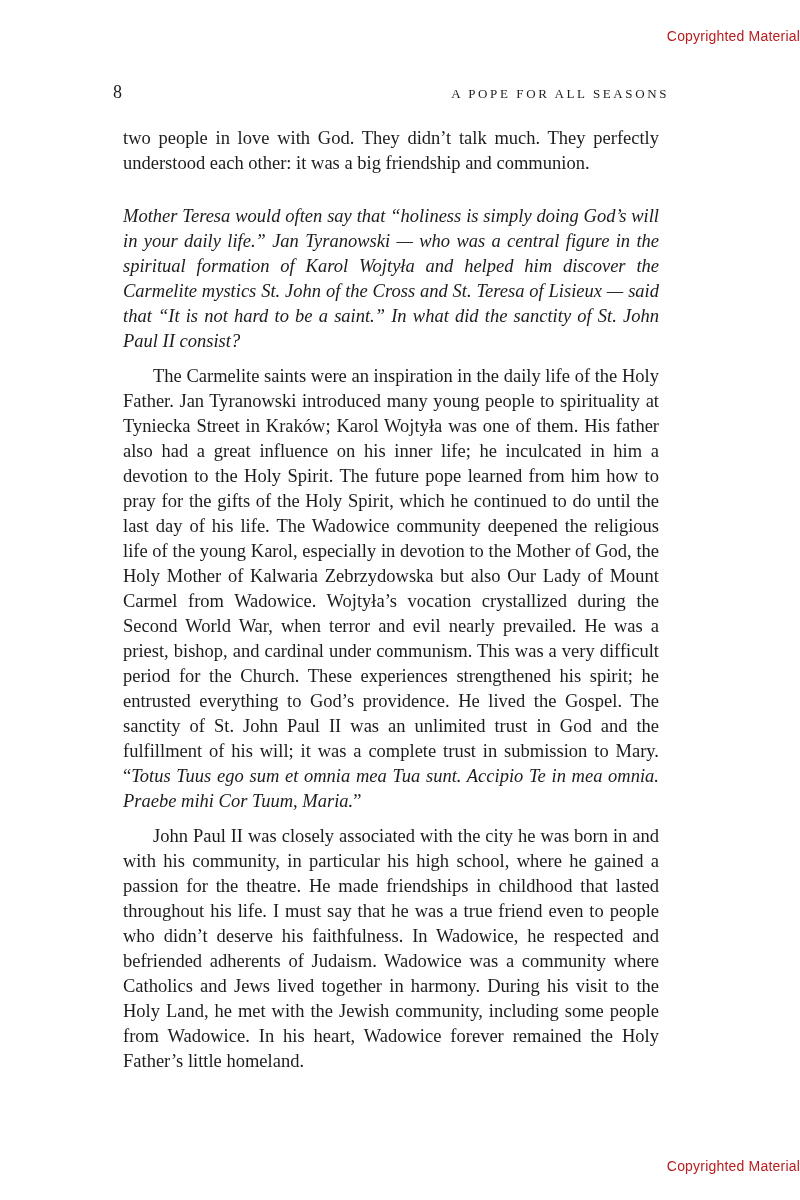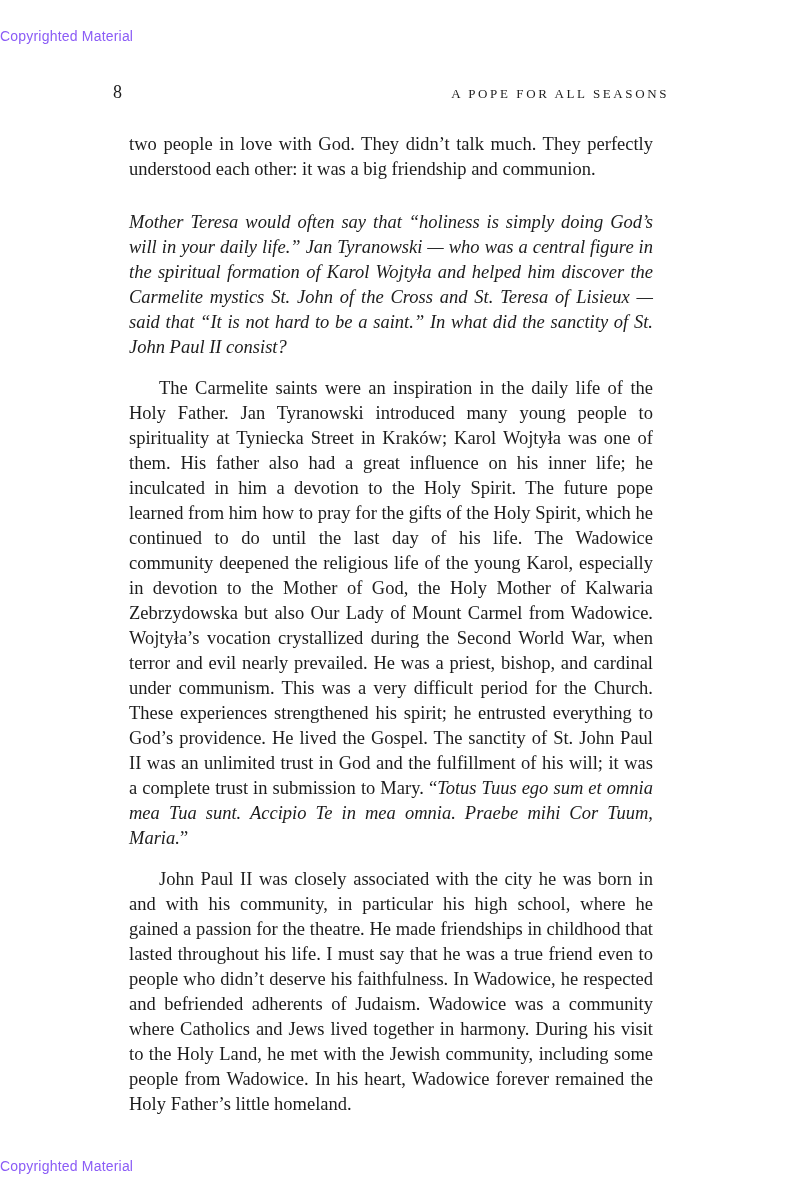--- a/index.html
+++ b/index.html
@@ -13,24 +13,24 @@
     height: 1200px;
     background: #ffffff;
     font-family: "Liberation Serif", "DejaVu Serif", serif;
     color: #1c1c1c;
     overflow: hidden;
   }
   .copyright-notice {
     position: absolute;
     left: 0;
     width: 100%;
-    text-align: left;
+    text-align: right;
     font-family: "Liberation Sans", "DejaVu Sans", sans-serif;
     font-size: 14px;
-    color: #8b5cf6;
+    color: #b91c1c;
     letter-spacing: 0.2px;
   }
   .copyright-top { top: 28px; }
   .copyright-bottom { top: 1158px; }
   .page-header {
     position: absolute;
     top: 82px;
     left: 113px;
     width: 556px;
     display: flex;
@@ -50,21 +50,21 @@
   .text-block {
     position: absolute;
     top: 116px;
     left: 113px;
     width: 556px;
     font-size: 18.5px;
     line-height: 25px;
     text-align: justify;
   }
   .text-block p {
-    margin: 16px;
+    margin: 10px;
   }
   .para-continuation {
     margin-bottom: 0;
   }
   .question {
     font-style: italic;
     margin-top: 28px !important;
   }
   .answer {
     text-indent: 30px;

